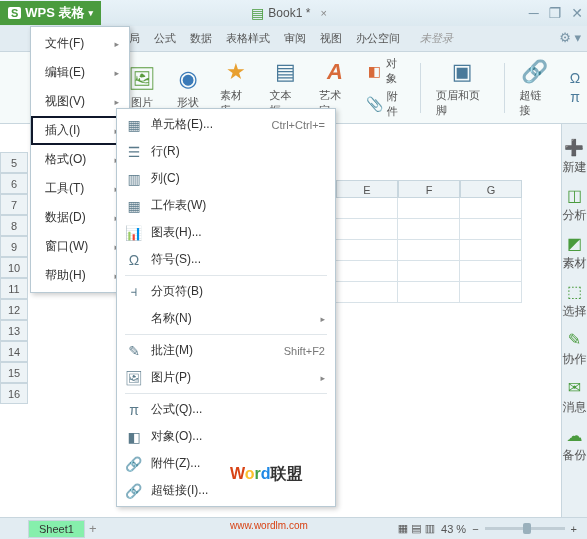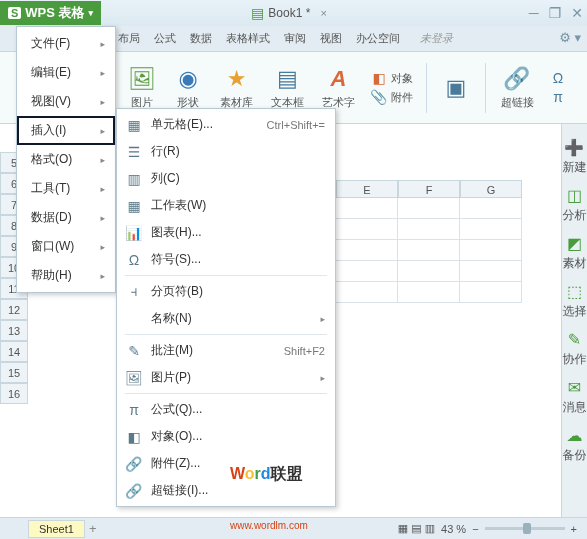--- a/index.html
+++ b/index.html
@@ -24,21 +24,21 @@
 
 .ribbon { height: 72px; background: #f5fafa; border-bottom: 1px solid #c8d6de; display: flex; align-items: center; padding-left: 122px; gap: 6px; }
 .ribbon-group { display: flex; flex-direction: column; align-items: center; gap: 2px; padding: 2px 6px; color: #555; font-size: 11px; }
 .ribbon-group .ic { width: 28px; height: 28px; display: flex; align-items: center; justify-content: center; font-size: 22px; }
 .ribbon-sep { width: 1px; height: 50px; background: #d0dce3; margin: 0 3px; }
 .ribbon-small { display: flex; flex-direction: column; gap: 3px; padding: 2px 4px; }
 .ribbon-small-item { display: flex; align-items: center; gap: 4px; color: #555; font-size: 11px; }
 .ribbon-small-item .ic { width: 16px; height: 16px; display: flex; align-items: center; justify-content: center; font-size: 14px; }
 
 
-.file-menu { position: absolute; left: 16px; top: 26px; width: 100px; background: #fff; border: 1px solid #b8c9d3; box-shadow: 2px 2px 5px rgba(0,0,0,0.2); z-index: 10; padding: 2px 0; }
+.file-menu { position: absolute; left: 30px; top: 26px; width: 100px; background: #fff; border: 1px solid #b8c9d3; box-shadow: 2px 2px 5px rgba(0,0,0,0.2); z-index: 10; padding: 2px 0; }
 .file-menu-item { display: flex; justify-content: space-between; align-items: center; padding: 6px 10px 6px 14px; color: #333; cursor: pointer; }
 .file-menu-item.hl { border: 2px solid #0f172a; padding: 4px 8px 4px 12px; }
 .file-menu-item .arr { color: #888; font-size: 9px; }
 
 
 .insert-menu { position: absolute; left: 116px; top: 108px; width: 220px; background: #fff; border: 1px solid #b8c9d3; box-shadow: 2px 2px 5px rgba(0,0,0,0.2); z-index: 11; padding: 2px 0; }
 .insert-item { display: flex; align-items: center; padding: 5px 10px 5px 8px; color: #333; cursor: pointer; gap: 8px; position: relative; }
 .insert-item.hover { background: #daf0d8; }
 .insert-item.hl::after { content: ""; position: absolute; left: 24px; top: 1px; right: 96px; bottom: 1px; border: 2px solid #d8362a; pointer-events: none; }
 .insert-item .ic { width: 18px; text-align: center; color: #5a7a8a; font-size: 14px; }
@@ -57,21 +57,21 @@
 .cell { width: 62px; height: 21px; border-right: 1px solid #d8e2e8; border-bottom: 1px solid #d8e2e8; }
 
 
 .right-sidebar { position: absolute; right: 0; top: 124px; width: 26px; bottom: 22px; background: #e8f0f4; border-left: 1px solid #c8d6de; display: flex; flex-direction: column; align-items: center; padding-top: 14px; gap: 10px; }
 .right-sidebar .ic { color: #4a9b3e; font-size: 16px; }
 .right-sidebar .lbl { font-size: 12px; color: #555; writing-mode: horizontal-tb; }
 .right-sidebar .item { display: flex; flex-direction: column; align-items: center; gap: 2px; cursor: pointer; }
 
 
 .statusbar { position: absolute; left: 0; right: 0; bottom: 0; height: 22px; background: #e2ecf2; border-top: 1px solid #c8d6de; display: flex; align-items: center; }
-.sheet-tab { background: #fef9c3; border: 1px solid #c8d6de; padding: 2px 10px; margin-left: 28px; font-size: 11px; color: #333; }
+.sheet-tab { background: #86efac; border: 1px solid #c8d6de; padding: 2px 10px; margin-left: 28px; font-size: 11px; color: #333; }
 .sheet-add { margin-left: 4px; color: #888; font-size: 13px; }
 .zoom { position: absolute; right: 10px; display: flex; align-items: center; gap: 6px; color: #555; font-size: 11px; }
 .zoom-slider { width: 80px; height: 3px; background: #c0cdd5; position: relative; }
 .zoom-slider::after { content: ""; position: absolute; left: 38px; top: -4px; width: 8px; height: 11px; background: #9ab0bc; border-radius: 2px; }
 
 
 .watermark { position: absolute; left: 230px; bottom: 8px; font-size: 16px; z-index: 20; pointer-events: none; }
 .watermark .c1 { color: #d84315; font-weight: bold; }
 .watermark .c2 { color: #fbc02d; font-weight: bold; }
 .watermark .c3 { color: #43a047; font-weight: bold; }
@@ -142,20 +142,21 @@
         <span>对象</span>
       </div>
     <div class="ribbon-small-item">
         <span class="ic" style="color:#4a9b3e">📎</span>
         <span>附件</span>
       </div>
   </div>
   <div class="ribbon-sep"></div>
   <div class="ribbon-group">
       <span class="ic" style="color:#4a7a9a">▣</span>
+      <span>页眉和页脚</span>
     </div>
   <div class="ribbon-sep"></div>
   <div class="ribbon-group">
       <span class="ic" style="color:#4a7a9a">🔗</span>
       <span>超链接</span>
     </div>
   <div class="ribbon-small">
     <div class="ribbon-small-item">
         <span class="ic" style="color:#4a7a9a">Ω</span>
       </div>
@@ -251,21 +252,21 @@
     <div class="file-menu-item">
       <span>帮助(H)</span>
       <span class="arr">▸</span>
     </div>
   </div>
 
 <div class="insert-menu" id="insert-menu">
     <div class="insert-item">
       <span class="ic">▦</span>
       <span>单元格(E)...</span>
-      <span class="shortcut">Ctrl+Shift+=</span>
+      <span class="shortcut">Ctrl+Ctrl+=</span>
     </div>
     <div class="insert-item">
       <span class="ic">☰</span>
       <span>行(R)</span>
     </div>
     <div class="insert-item">
       <span class="ic">▥</span>
       <span>列(C)</span>
     </div>
     <div class="insert-item">

